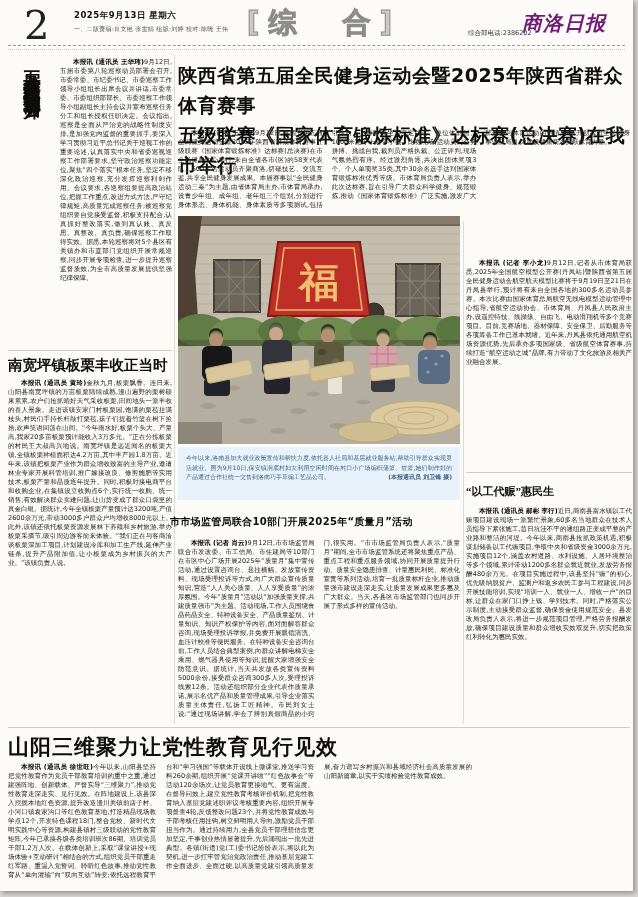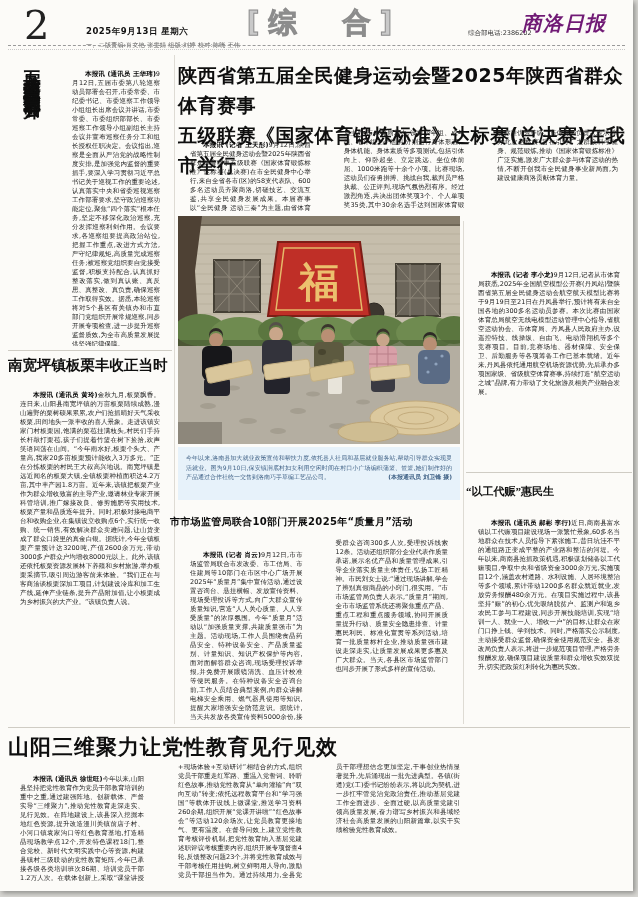--- a/index.html
+++ b/index.html
@@ -2,21 +2,21 @@
 <html><head>
 <meta charset="utf-8">
 <style>
   html,body{margin:0;padding:0;}
   body{background:#d8d7d3;font-family:"DejaVu Sans",sans-serif;}
   .stage{position:relative;width:638px;height:897px;margin:0 auto;background:#d8d7d3;overflow:hidden;}
   .page{position:absolute;left:0;top:0;width:633px;height:891px;background:#fcfbf8;box-shadow:2px 2px 5px rgba(0,0,0,.35);color:#1c1c1c;}
 
   
   .pagenum{position:absolute;left:24px;top:2px;font-family:"DejaVu Serif",serif;font-size:40px;font-weight:400;color:#222;}
-  .dateblock{position:absolute;left:74px;top:26px;margin-left:12px;}
+  .dateblock{position:absolute;left:74px;top:10px;}
   .date{font-size:8.5px;font-weight:bold;letter-spacing:.5px;color:#111;}
   .staff{font-size:6px;color:#555;margin-top:3px;letter-spacing:.3px;}
   .section-title{position:absolute;left:224px;top:4px;width:200px;text-align:center;font-size:28px;letter-spacing:9px;color:#c9c9c9;-webkit-text-stroke:1px #8c8c8c;font-weight:600;}
   .contact{position:absolute;left:468px;top:29px;font-size:6.5px;color:#333;}
   .masthead{position:absolute;left:522px;top:10px;font-family:"DejaVu Serif",serif;font-style:italic;font-weight:bold;font-size:20px;color:#701a75;letter-spacing:1px;}
   .head-rule1{position:absolute;left:8px;right:8px;top:45px;border-top:1px dashed #9a9a9a;}
   .head-rule2{position:absolute;left:8px;right:8px;top:49px;border-top:1px dotted #c8c8c8;}
 
   
   .vrule{position:absolute;width:1px;background:#dedbd4;}
@@ -27,21 +27,21 @@
   .main-headline{position:absolute;left:178px;top:60px;width:452px;font-size:19px;line-height:30px;letter-spacing:.5px;}
   .banli-headline{position:absolute;left:8px;top:356px;width:164px;font-size:14.5px;}
   .quality-headline{position:absolute;left:170px;top:515px;width:282px;font-size:10px;letter-spacing:.3px;}
   .model-headline{position:absolute;left:466px;top:224px;width:166px;font-size:7.8px;line-height:14px;}
   .yigong-headline{position:absolute;left:466px;top:484px;width:166px;font-size:11px;font-family:Liberation Serif, serif;}
   .shanyang-headline{position:absolute;left:8px;top:733px;width:622px;font-size:21px;letter-spacing:1px;}
   .vert-title{position:absolute;left:8px;top:57px;width:47px;height:286px;writing-mode:vertical-rl;text-orientation:upright;font-size:17.5px;font-weight:800;letter-spacing:2.2px;line-height:47px;color:#0e0e0e;}
 
   
   .hbody{position:absolute;font-size:6.5px;line-height:9px;text-align:justify;color:#222;overflow:hidden;column-fill:auto;}
-  .hbody p{margin:12px;text-indent:2em;}
+  .hbody p{margin:0;text-indent:2em;}
   .hbody b{font-weight:bold;color:#000;}
   .xuncha-body{left:60px;top:58px;width:112px;height:288px;}
   .banli-body{left:8px;top:379px;width:164px;height:344px;}
   .main-body{left:178px;top:129px;width:452px;height:85px;column-count:3;column-gap:9px;}
   .model-body{left:466px;top:259px;width:166px;height:198px;}
   .yigong-body{left:466px;top:507px;width:166px;height:216px;}
   .quality-body{left:178px;top:539px;width:282px;height:185px;column-count:2;column-gap:9px;}
   .shanyang-body{left:8px;top:763px;width:622px;height:125px;column-count:4;column-gap:10px;}
 
   

